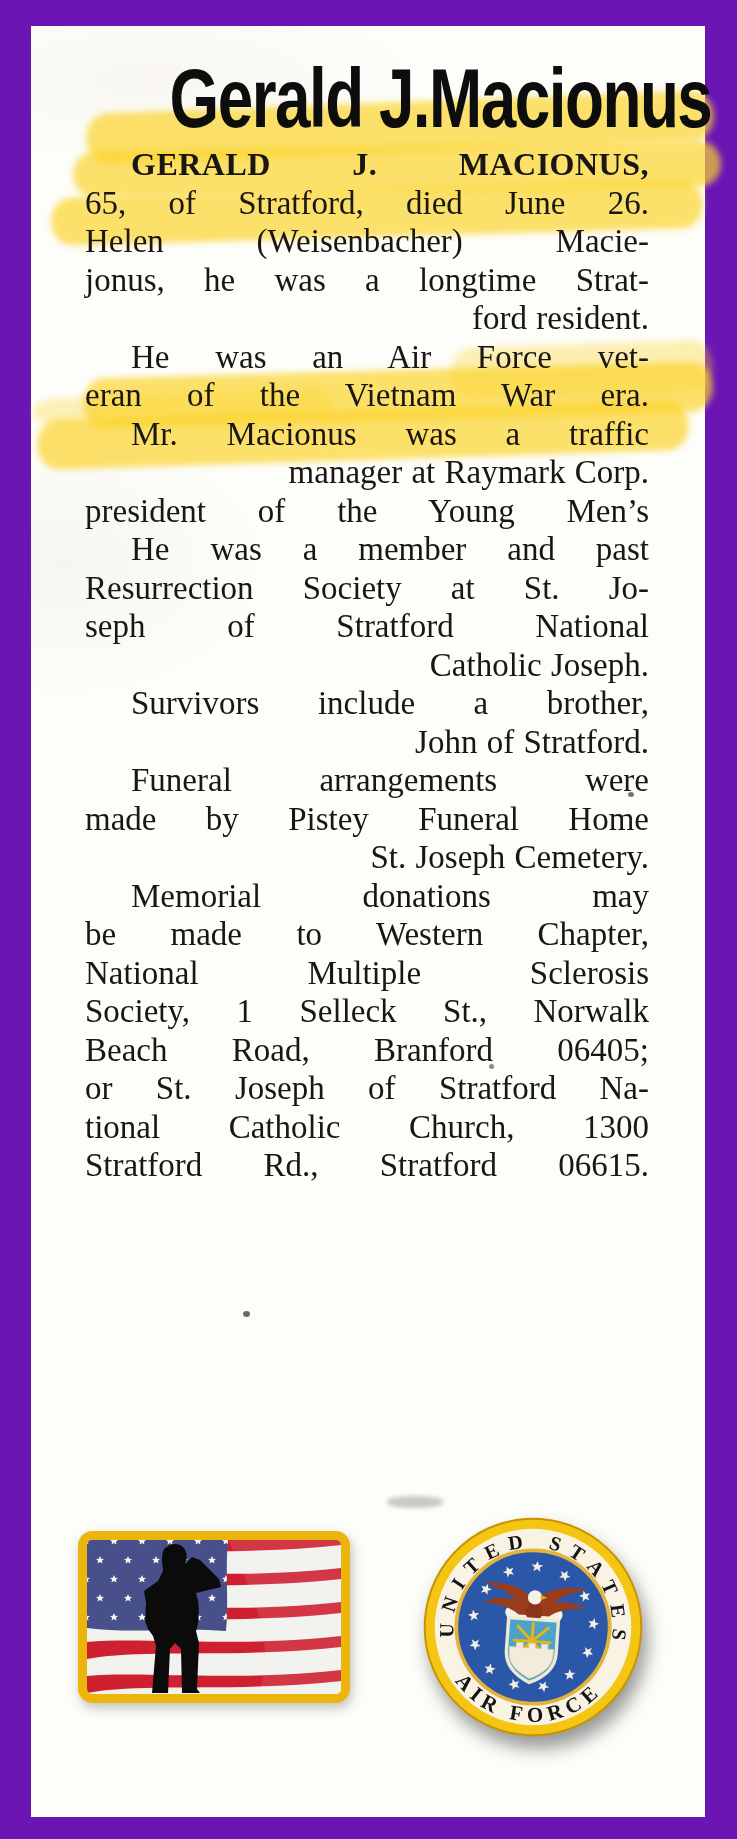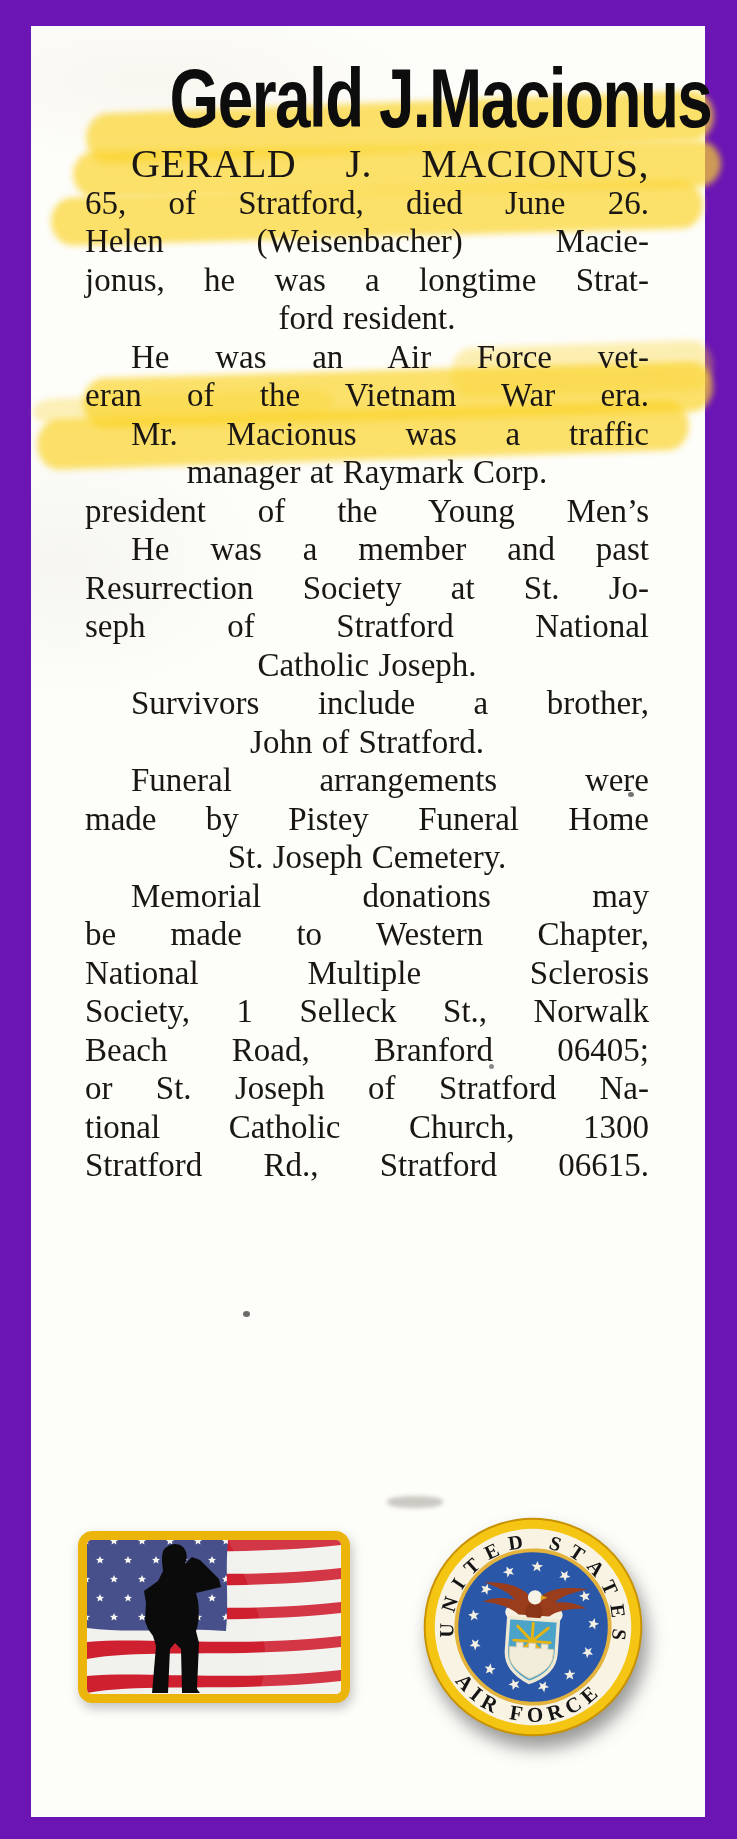--- a/index.html
+++ b/index.html
@@ -25,25 +25,25 @@
   .headline span{
     display:inline-block;transform:scaleX(.76);transform-origin:50% 50%;
     letter-spacing:-2px;white-space:nowrap;
   }
   .article{
     position:absolute;left:54px;top:119px;width:564px;z-index:2;
     color:#191613;
   }
   .line{
     font-size:33px;line-height:38.5px;height:38.5px;
-    text-align:center;word-spacing:1px;white-space:normal;
+    text-align:right;word-spacing:1px;white-space:normal;
   }
   .line.just{text-align:justify;text-align-last:justify;}
   .line.indent{padding-left:46px;}
-  .line.bold{font-weight:normal;font-size:40px;letter-spacing:.5px;}
+  .line.bold{font-weight:bold;font-size:32px;letter-spacing:.5px;}
   .hl{
     position:absolute;z-index:1;
     background:#FBD42C;opacity:.7;
     filter:blur(3px);
     border-radius:26px/60%;
   }
   .hl-a{left:55px;top:76px;width:628px;height:50px;transform:rotate(-2.2deg);}
   .hl-b{left:42px;top:120px;width:648px;height:46px;transform:rotate(-1deg);}
   .hl-c{left:20px;top:163px;width:652px;height:48px;transform:rotate(-1.6deg);}
   .hl-d{left:420px;top:318px;width:262px;height:50px;transform:rotate(-2deg);opacity:.35;}

